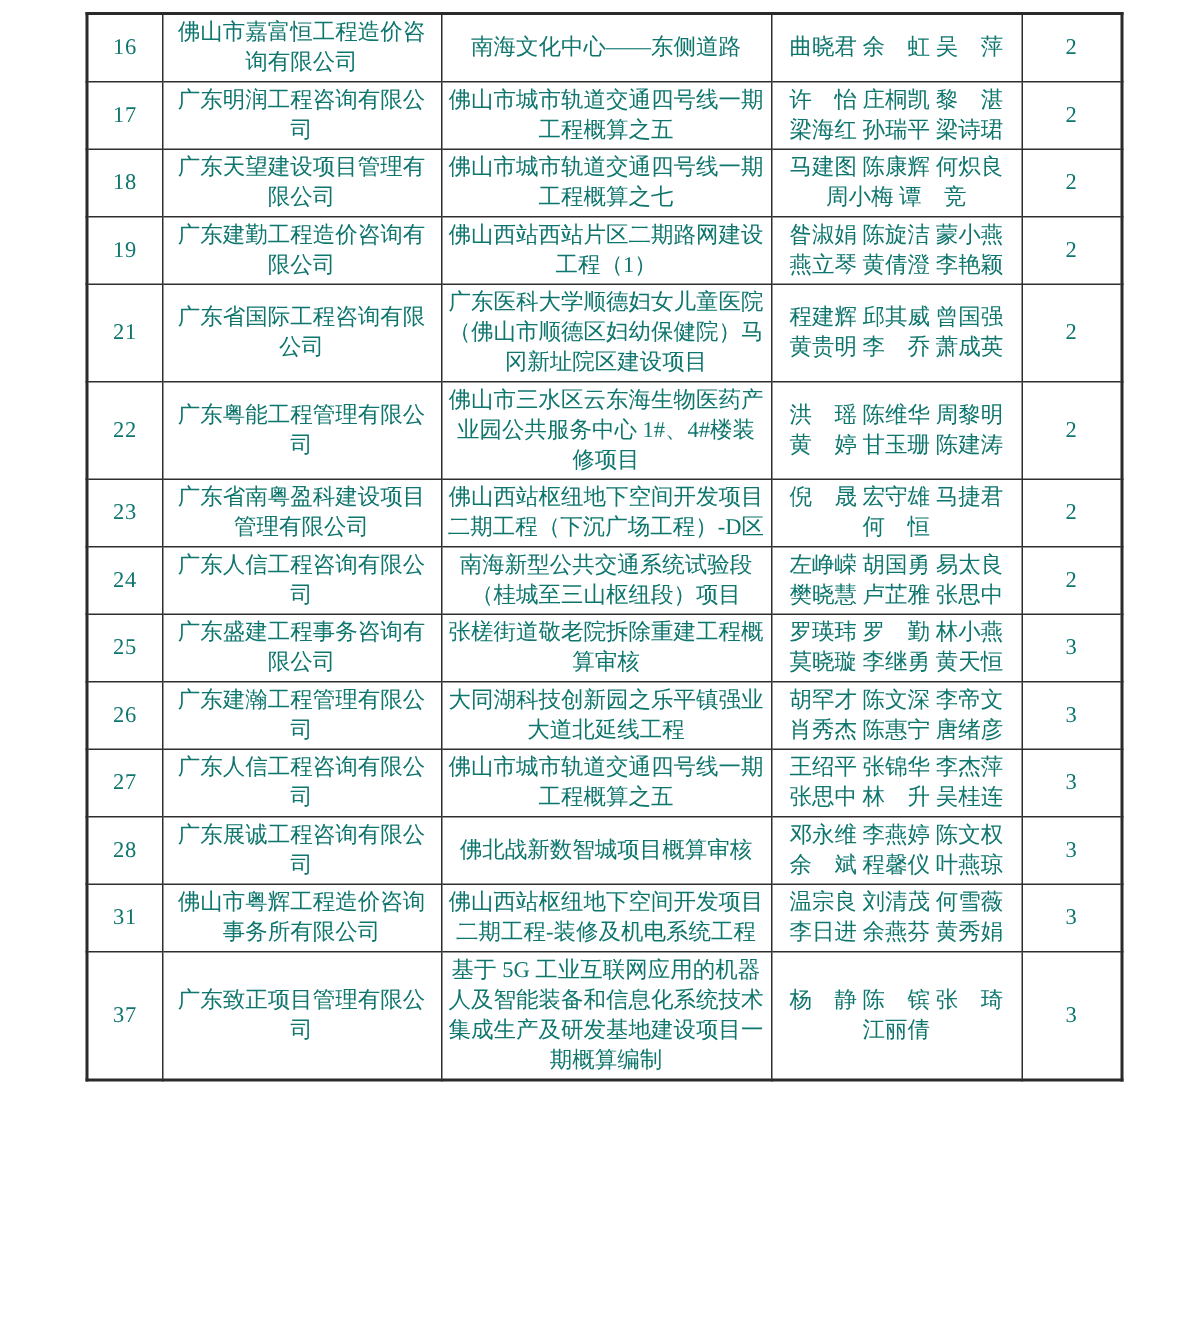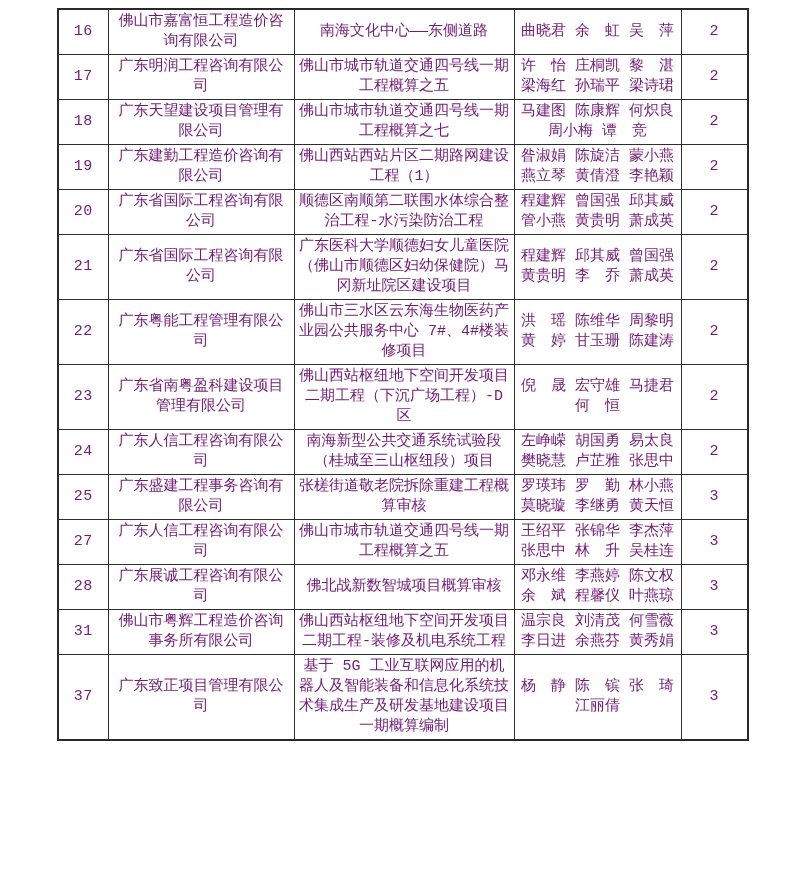--- a/index.html
+++ b/index.html
@@ -2,22 +2,22 @@
 <html><head>
 <meta charset="utf-8">
 <style>
   html, body { margin: 0; padding: 0; }
   .page {
     position: relative;
     width: 800px;
     height: 877px;
     background: #ffffff;
     overflow: hidden;
-    font-family: Liberation Mono, monospace;
-    color: #701a75;
+    font-family: Liberation Serif, serif;
+    color: #0f766e;
   }
   table.results {
     position: absolute;
     left: 57px;
     top: 8px;
     width: 690px;
     border-collapse: collapse;
     table-layout: fixed;
     border: 2px solid #2a2a2a;
   }
@@ -71,39 +71,31 @@
       </tr>
       <tr>
         <td class="no">19</td>
         <td class="company">广东建勤工程造价咨询有限公司</td>
         <td class="project">佛山西站西站片区二期路网建设工程（1）</td>
         <td class="names">昝淑娟 陈旋洁 蒙小燕
 燕立琴 黄倩澄 李艳颖</td>
         <td class="count">2</td>
       </tr>
       <tr>
-        <td class="no">20</td>
-        <td class="company">广东省国际工程咨询有限公司</td>
-        <td class="project">顺德区南顺第二联围水体综合整治工程-水污染防治工程</td>
-        <td class="names">程建辉 曾国强 邱其威
-管小燕 黄贵明 萧成英</td>
-        <td class="count">2</td>
-      </tr>
-      <tr>
         <td class="no">21</td>
         <td class="company">广东省国际工程咨询有限公司</td>
         <td class="project">广东医科大学顺德妇女儿童医院（佛山市顺德区妇幼保健院）马冈新址院区建设项目</td>
         <td class="names">程建辉 邱其威 曾国强
 黄贵明 李　乔 萧成英</td>
         <td class="count">2</td>
       </tr>
       <tr>
         <td class="no">22</td>
         <td class="company">广东粤能工程管理有限公司</td>
-        <td class="project">佛山市三水区云东海生物医药产业园公共服务中心 7#、4#楼装修项目</td>
+        <td class="project">佛山市三水区云东海生物医药产业园公共服务中心 1#、4#楼装修项目</td>
         <td class="names">洪　瑶 陈维华 周黎明
 黄　婷 甘玉珊 陈建涛</td>
         <td class="count">2</td>
       </tr>
       <tr>
         <td class="no">23</td>
         <td class="company">广东省南粤盈科建设项目管理有限公司</td>
         <td class="project">佛山西站枢纽地下空间开发项目二期工程（下沉广场工程）-D区</td>
         <td class="names">倪　晟 宏守雄 马捷君
 何　恒</td>
@@ -116,20 +108,28 @@
         <td class="names">左峥嵘 胡国勇 易太良
 樊晓慧 卢芷雅 张思中</td>
         <td class="count">2</td>
       </tr>
       <tr>
         <td class="no">25</td>
         <td class="company">广东盛建工程事务咨询有限公司</td>
         <td class="project">张槎街道敬老院拆除重建工程概算审核</td>
         <td class="names">罗瑛玮 罗　勤 林小燕
 莫晓璇 李继勇 黄天恒</td>
+        <td class="count">3</td>
+      </tr>
+      <tr>
+        <td class="no">26</td>
+        <td class="company">广东建瀚工程管理有限公司</td>
+        <td class="project">大同湖科技创新园之乐平镇强业大道北延线工程</td>
+        <td class="names">胡罕才 陈文深 李帝文
+肖秀杰 陈惠宁 唐绪彦</td>
         <td class="count">3</td>
       </tr>
       <tr>
         <td class="no">27</td>
         <td class="company">广东人信工程咨询有限公司</td>
         <td class="project">佛山市城市轨道交通四号线一期工程概算之五</td>
         <td class="names">王绍平 张锦华 李杰萍
 张思中 林　升 吴桂连</td>
         <td class="count">3</td>
       </tr>

